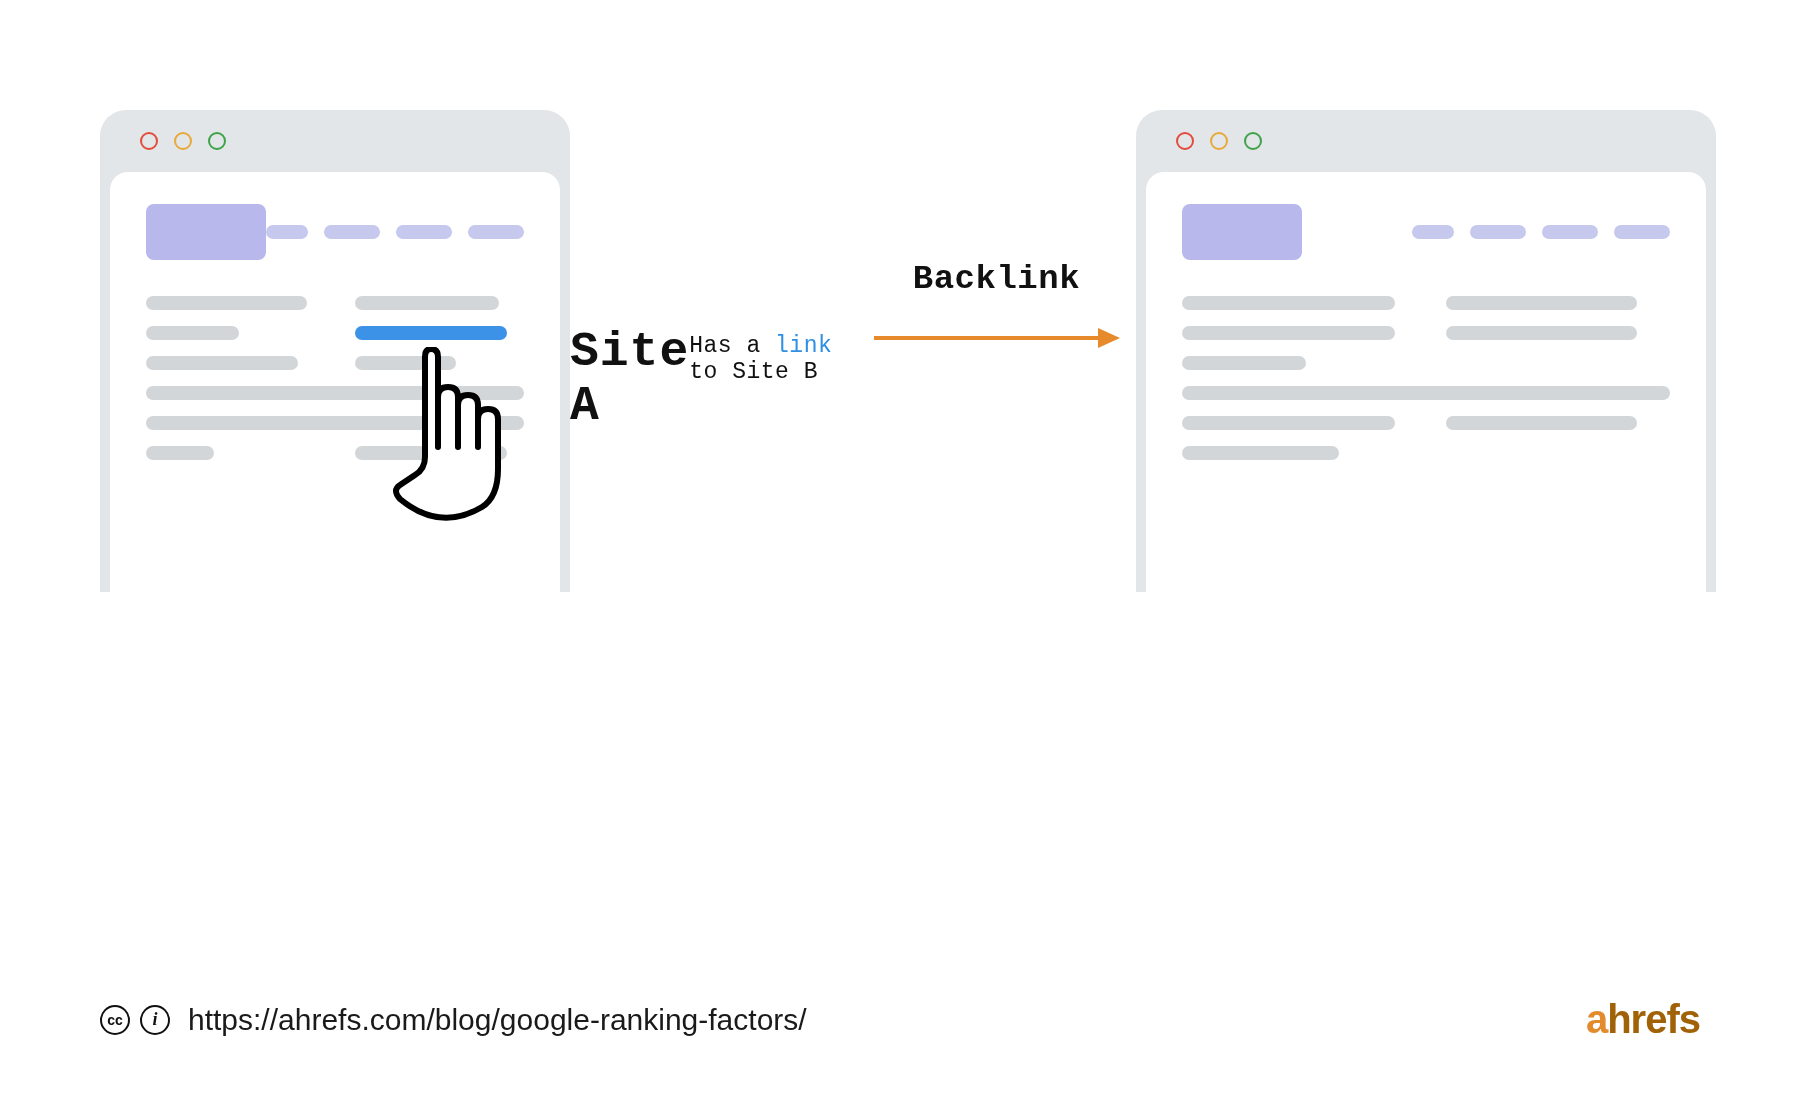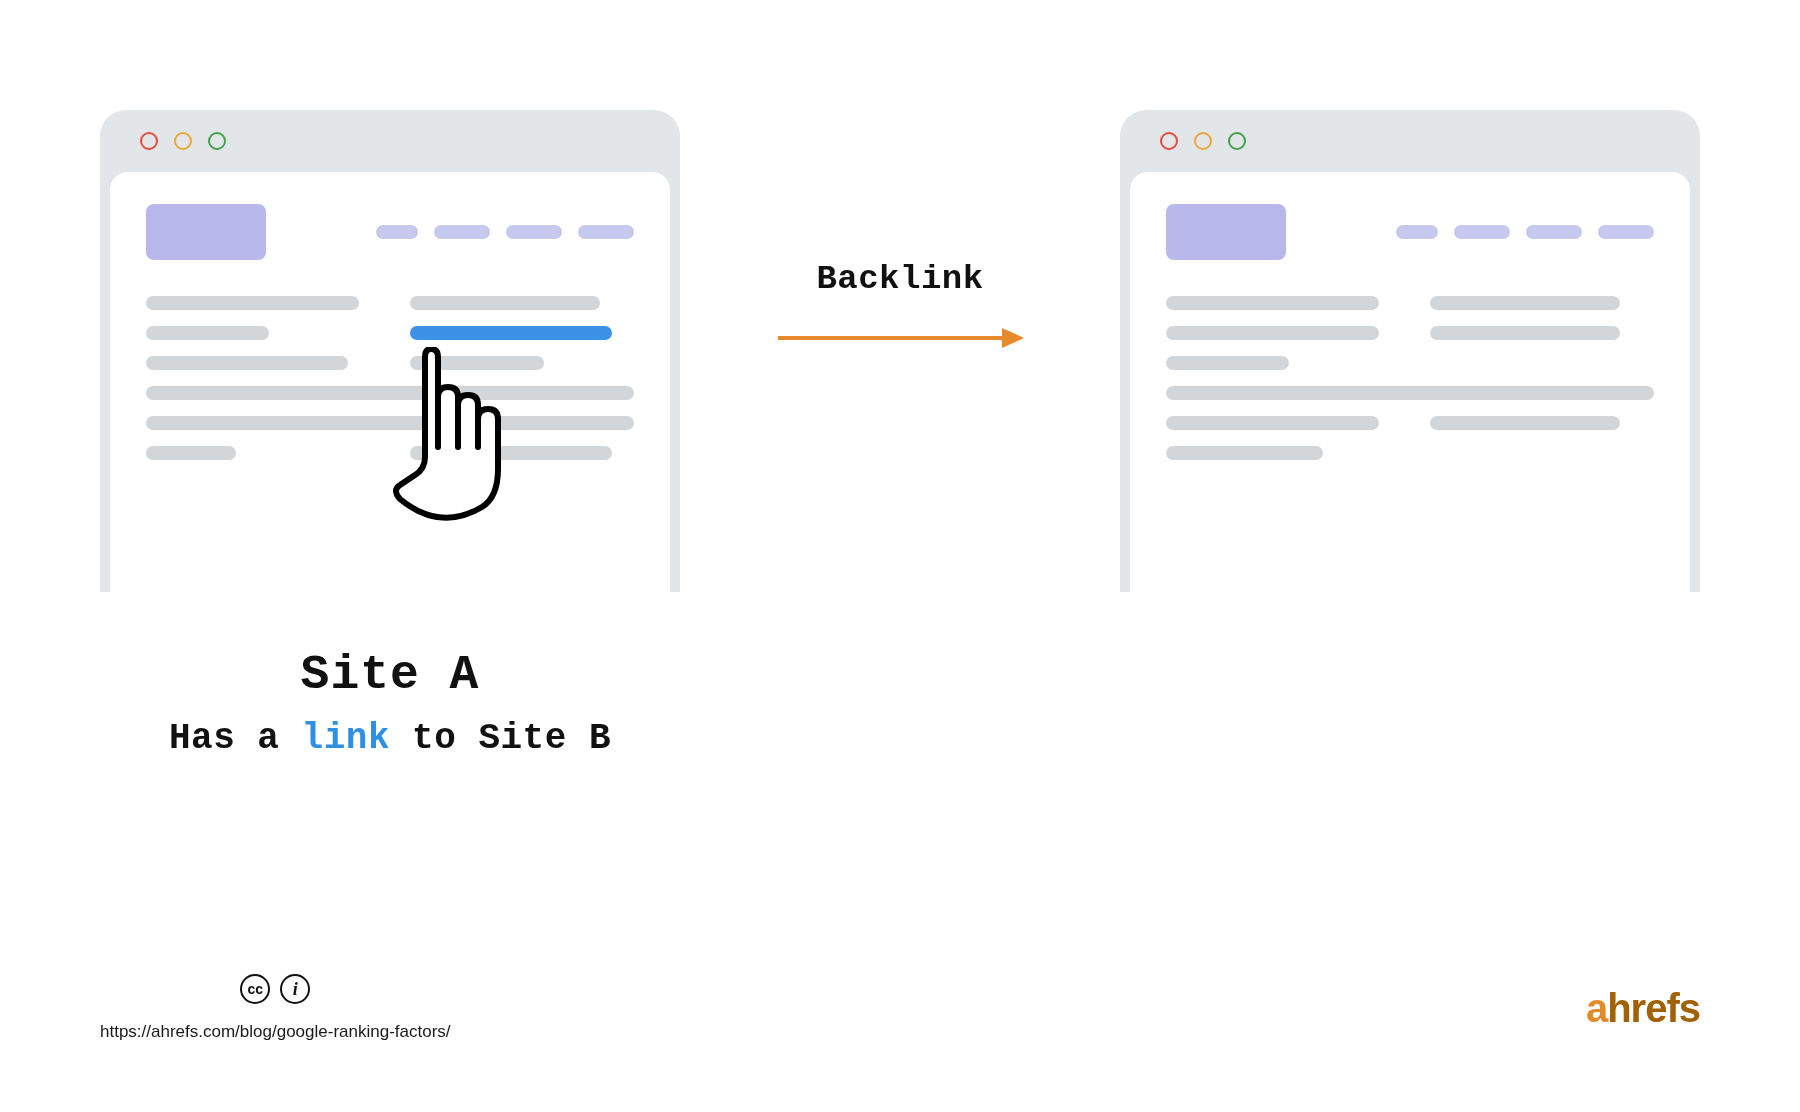--- a/index.html
+++ b/index.html
@@ -12,21 +12,21 @@
   }
   .stage {
     position: absolute;
     top: 110px;
     left: 100px;
     right: 100px;
     display: flex;
     align-items: flex-start;
     justify-content: space-between;
   }
-  .col { display: flex; flex-direction: column; align-items: center; }
+  .col { display: flex; flex-direction: row; align-items: center; }
   .browser {
     width: 580px;
     background: #e3e6e8;
     border-radius: 26px 26px 0 0;
     padding: 0 10px 0 10px;
     position: relative;
   }
   .title-bar {
     height: 62px;
     display: flex;
@@ -78,47 +78,47 @@
   .caption-title {
     margin-top: 56px;
     font-size: 48px;
     font-weight: 800;
     color: #111;
     letter-spacing: 1px;
     font-family: "Consolas","Menlo","Courier New",monospace;
   }
   .caption-sub {
     margin-top: 16px;
-    font-size: 36px;
-    font-weight: 700;
+    font-size: 23px;
+    font-weight: 400;
     color: #111;
     letter-spacing: 0.5px;
     font-family: "Consolas","Menlo","Courier New",monospace;
   }
   .hl-blue   { color: #2f8fe4; }
   .hl-orange { color: #e38a2b; }
 
   .footer {
     position: absolute;
     left: 100px;
     right: 100px;
     bottom: 70px;
     display: flex;
     align-items: center;
     justify-content: space-between;
   }
-  .footer-left { display: flex; align-items: center; gap: 18px; flex-direction: column; }
+  .footer-left { display: flex; align-items: center; gap: 18px; }
   .cc-badges { display:flex; gap: 10px; }
   .cc-badge {
     width: 30px; height: 30px; border: 2.2px solid #111; border-radius: 50%;
     display: flex; align-items: center; justify-content: center;
     font-size: 14px; font-weight: 700; color: #111;
     font-family: Arial, sans-serif;
   }
-  .src-url { font-size: 17px; color: #1a1a1a; font-family: -apple-system, Arial, sans-serif; }
+  .src-url { font-size: 30px; color: #1a1a1a; font-family: -apple-system, Arial, sans-serif; }
   .brand {
     font-size: 40px; font-weight: 800; letter-spacing: -1px;
     font-family: Arial, Helvetica, sans-serif;
   }
   .brand .a1 { color: #e38a2b; }
   .brand .rest { color: #a16207; }
 </style>
 </head>
 <body>
 

